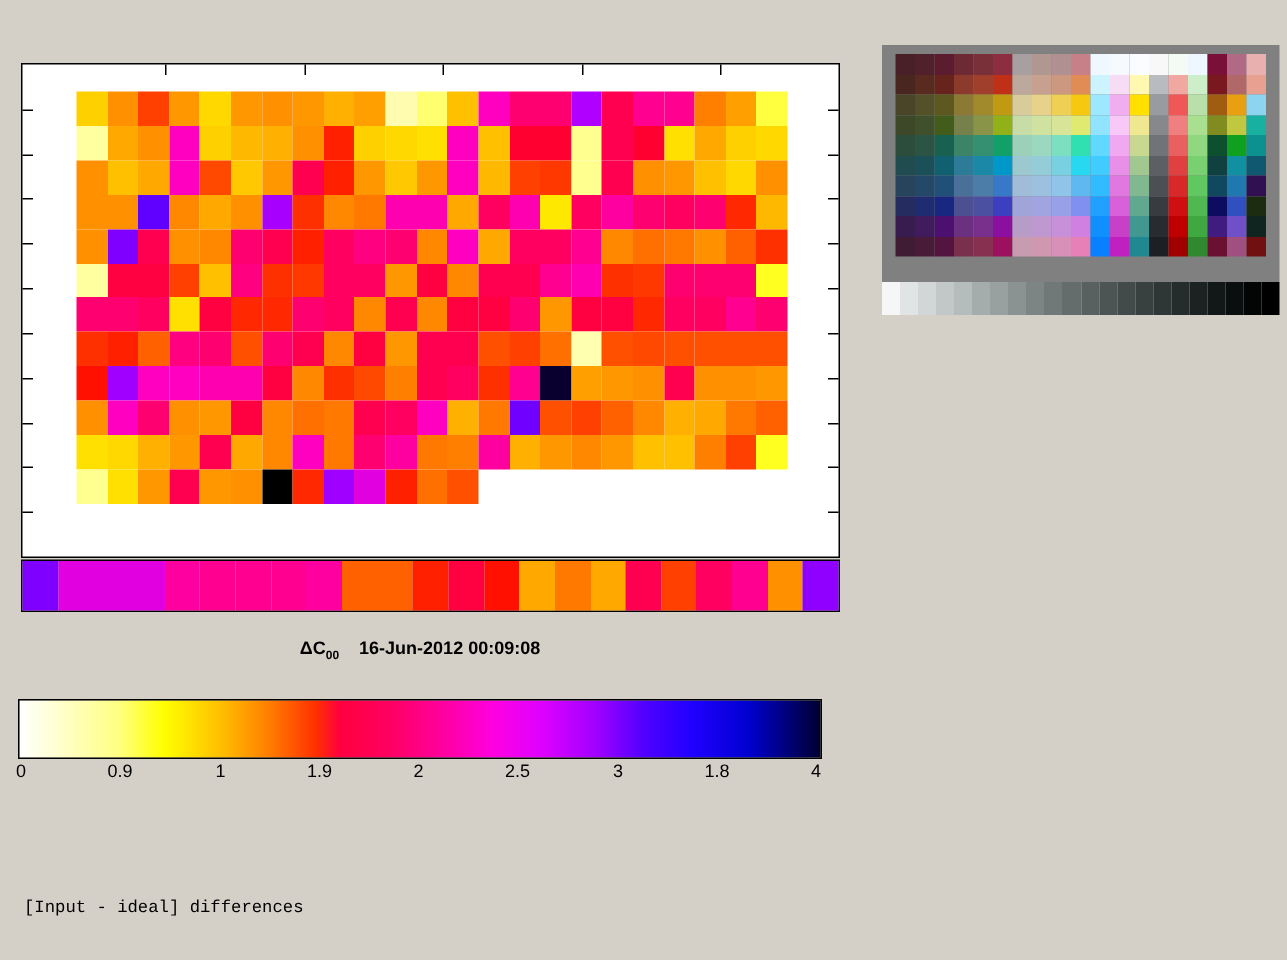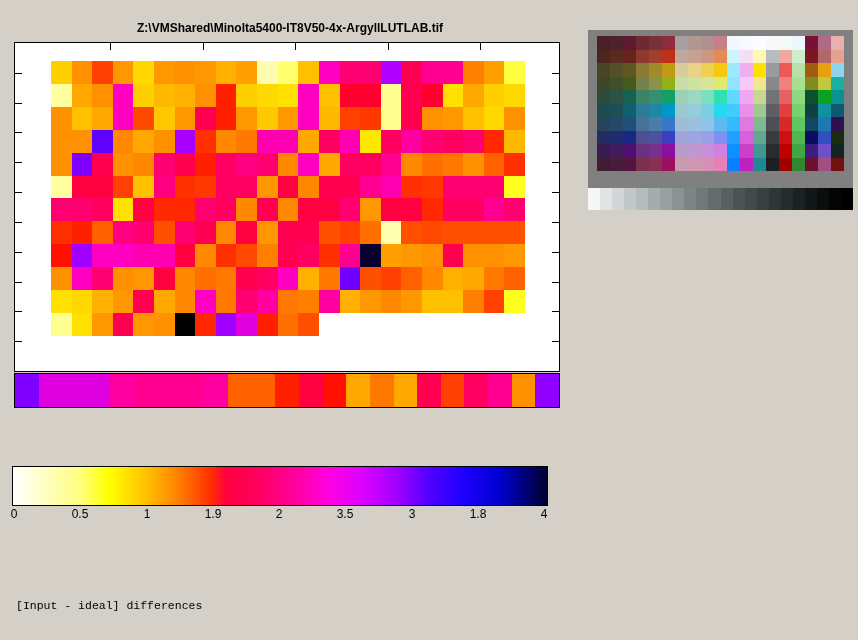--- a/index.html
+++ b/index.html
@@ -86,21 +86,20 @@
   }
   .thumb-gs div{flex:1 1 0;}
 </style>
 </head>
 <body>
 
 <div class="app">
 
   <div class="left">
 
-    <div class="fig-title">Z:\VMShared\Minolta5400-IT8V50-4x-ArgyllLUTLAB.tif</div>
 
     <div class="plotbox">
       <div class="grid-wrap" style="grid-template-columns: repeat(23, 1fr); grid-template-rows: repeat(12, 1fr);">
           <div class="cell" style="background: rgb(255, 208, 0);"></div>
           <div class="cell" style="background: rgb(255, 144, 0);"></div>
           <div class="cell" style="background: rgb(255, 64, 0);"></div>
           <div class="cell" style="background: rgb(255, 152, 0);"></div>
           <div class="cell" style="background: rgb(255, 216, 0);"></div>
           <div class="cell" style="background: rgb(255, 152, 0);"></div>
           <div class="cell" style="background: rgb(255, 144, 0);"></div>
@@ -412,30 +411,34 @@
         <div class="cell" style="background: rgb(255, 120, 0);"></div>
         <div class="cell" style="background: rgb(255, 168, 0);"></div>
         <div class="cell" style="background: rgb(255, 0, 80);"></div>
         <div class="cell" style="background: rgb(255, 64, 0);"></div>
         <div class="cell" style="background: rgb(255, 0, 96);"></div>
         <div class="cell" style="background: rgb(255, 0, 144);"></div>
         <div class="cell" style="background: rgb(255, 144, 0);"></div>
         <div class="cell" style="background: rgb(144, 0, 255);"></div>
       </div>
 
+    <div class="fig-caption">
+      <span>ΔC</span><span class="sub">00</span>
+      &nbsp;&nbsp;&nbsp;<span>16-Jun-2012 00:09:08</span>
+    </div>
 
     <div class="cbar-box">
       <div class="cbar"></div>
       <div class="cbar-ticks" id="cbar-ticks">
           <span style="left: 2px;">0</span>
-          <span style="left: 68px;">0.5</span>
+          <span style="left: 68px;">0.9</span>
           <span style="left: 135px;">1</span>
           <span style="left: 201px;">1.9</span>
           <span style="left: 267px;">2</span>
-          <span style="left: 333px;">3.5</span>
+          <span style="left: 333px;">2.5</span>
           <span style="left: 400px;">3</span>
           <span style="left: 466px;">1.8</span>
           <span style="left: 532px;">4</span>
         </div>
     </div>
 
     <div class="stats">
       <div>[Input - ideal] differences</div>
       
       

